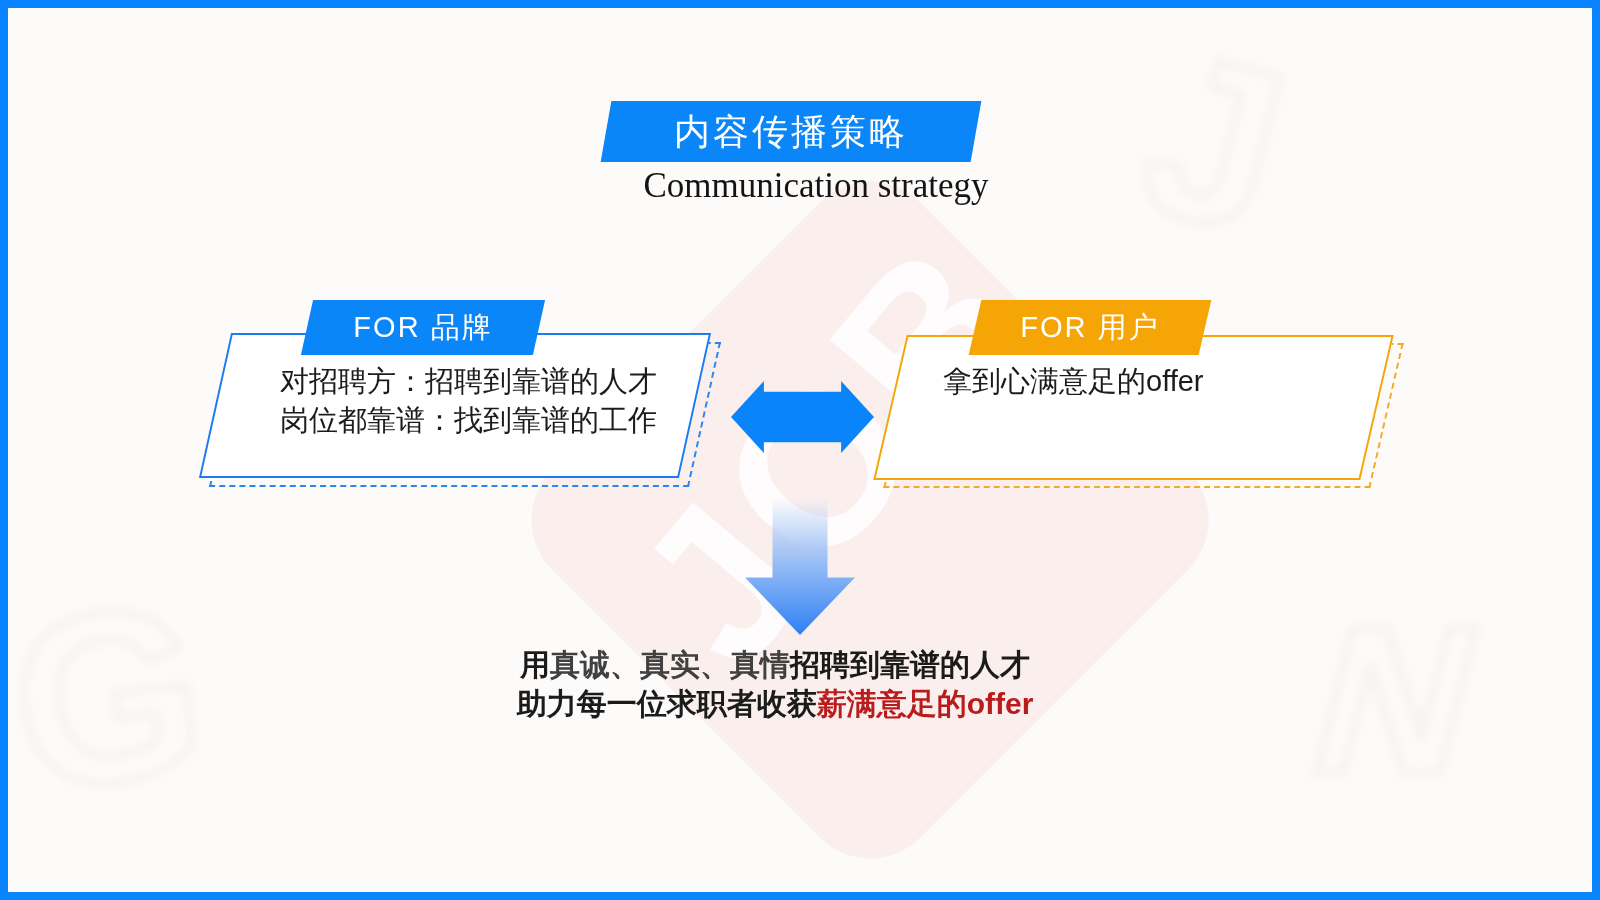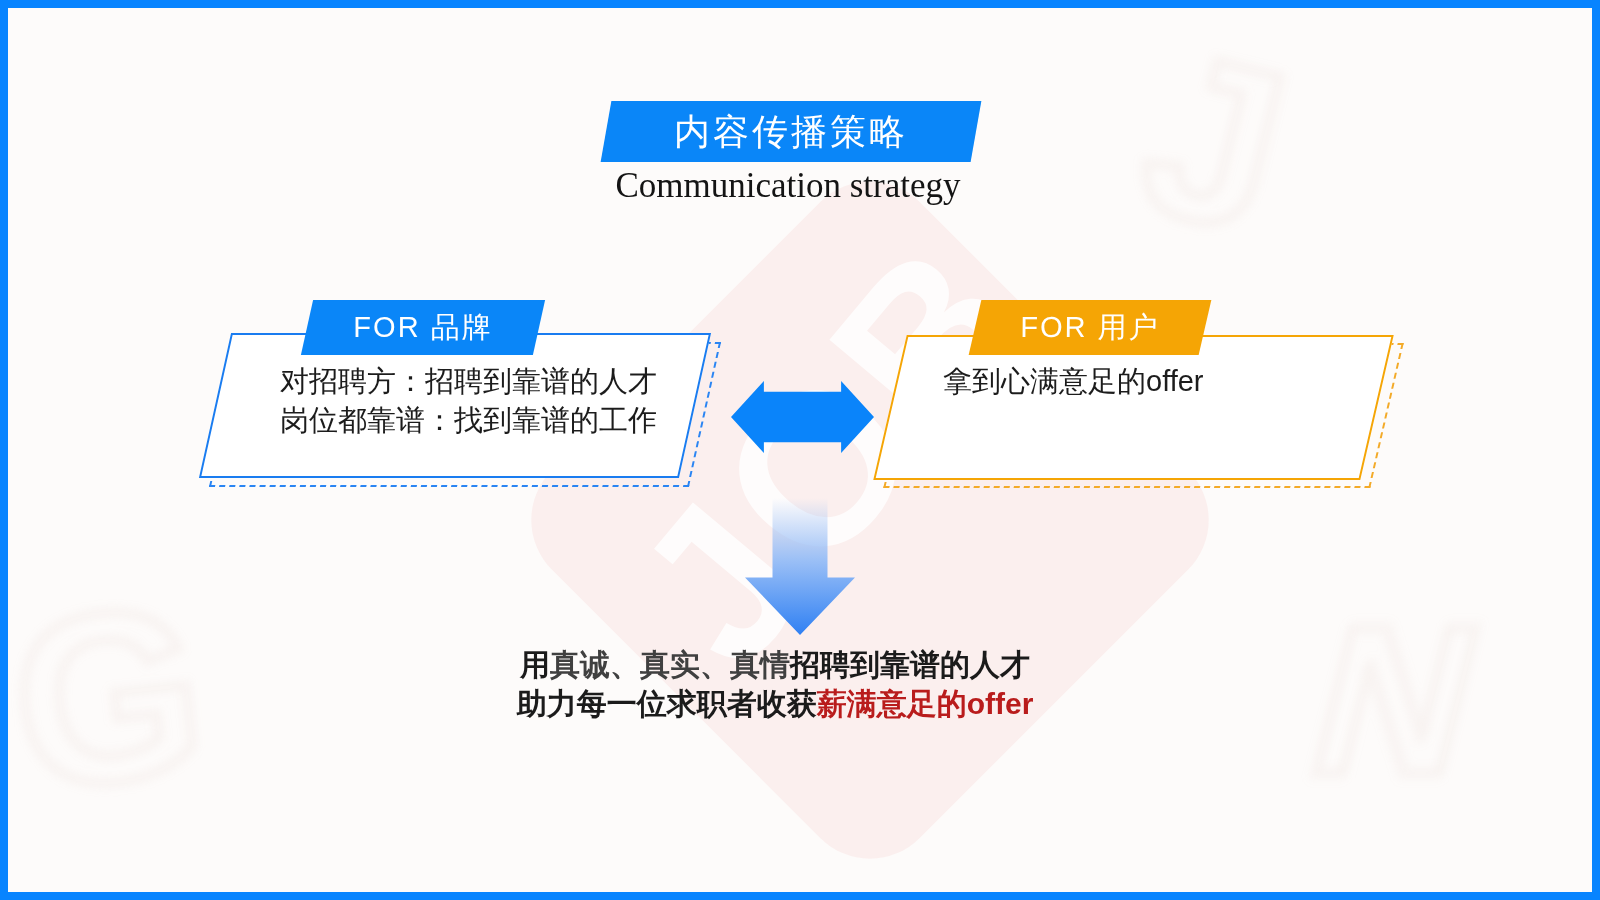--- a/index.html
+++ b/index.html
@@ -21,21 +21,21 @@
                 background:rgba(226,90,90,0.075); border-radius:70px; transform:rotate(45deg); z-index:1; }
   .wm-logo { position:absolute; left:600px; top:330px; width:460px; text-align:center;
              font-size:215px; font-weight:bold; letter-spacing:8px; color:rgba(255,255,255,0.8);
              transform:rotate(-50deg); z-index:2; }
 
   
   .title-banner { position:absolute; left:606px; top:101px; width:370px; height:61px;
                   background:#0a86f8; transform:skewX(-10deg); z-index:10; }
   .title-banner .inner { display:block; width:100%; height:61px; line-height:61px; text-align:center;
                   transform:skewX(10deg); color:#fff; font-size:36px; font-weight:500; letter-spacing:3px; }
-  .subtitle { position:absolute; left:88px; top:166px; width:1400px; text-align:center;
+  .subtitle { position:absolute; left:116px; top:166px; width:1400px; text-align:center;
               font-family:"Liberation Serif","DejaVu Serif",serif; font-size:35px; color:#141414; z-index:10; }
 
   
   .card-shadow { position:absolute; border:2px dashed; background:transparent; z-index:3; }
   .card-solid  { position:absolute; border:2px solid;  background:#ffffff;    z-index:4; }
   .card-tab    { position:absolute; z-index:6; }
   .card-tab .inner { display:block; width:100%; height:55px; line-height:55px; text-align:center;
                      transform:skewX(12.5deg); color:#fff; font-size:29px; font-weight:500; letter-spacing:2px; }
   .card-text { position:absolute; z-index:6; font-size:29px; line-height:39px; color:#1c1c1c; font-weight:500; white-space:nowrap;margin-left:18px; }
 

